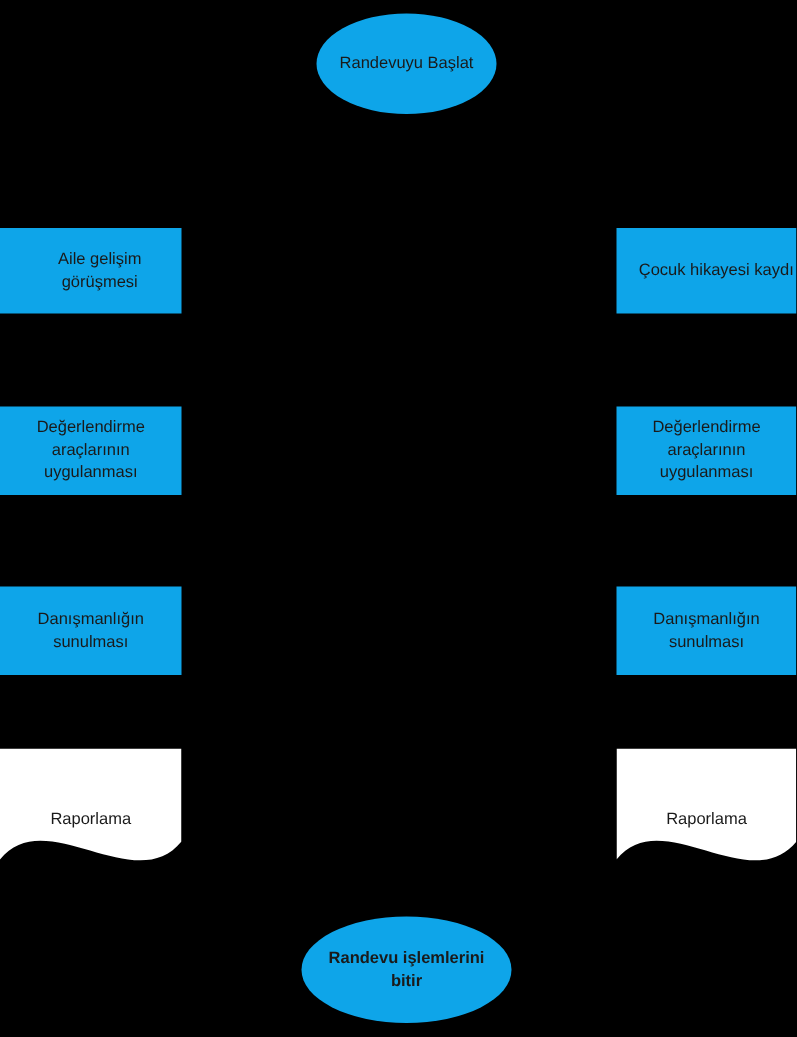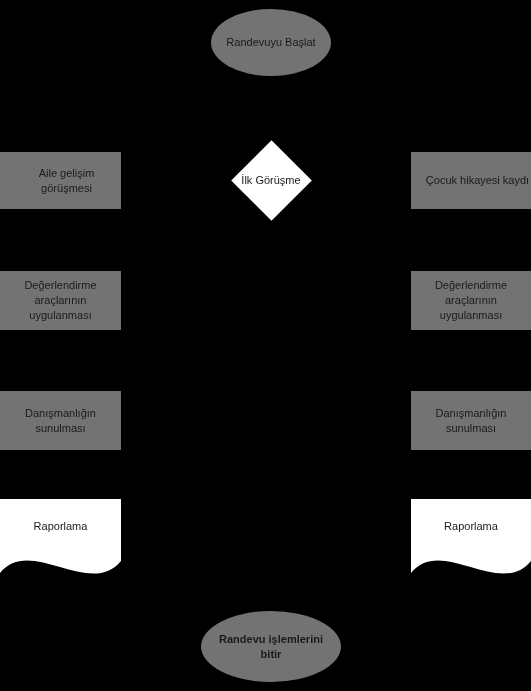--- a/index.html
+++ b/index.html
@@ -19,21 +19,21 @@
   .node {
     position: absolute;
     box-sizing: border-box;
     display: flex;
     align-items: center;
     justify-content: center;
     text-align: center;
     color: #1a1a1a;
     font-size: 11px;
     line-height: 15px;
-    background: #737373;
+    background: #0ea5e9;
   }
   .node .label {
     display: block;
     padding: 0 6px;
     white-space: pre-line;
   }
   
   .shape-ellipse {
     border-radius: 50%;
   }
@@ -71,36 +71,32 @@
     top: 0;
     width: 100%;
     height: 100%;
   }
   .shape-document .label {
     position: relative;
     z-index: 2;
   }
   .doc-label-offset {
     align-items: flex-start;
-    padding-top: 20px;
+    padding-top: 40px;
   }
 </style>
 </head>
 <body>
 
 <div id="canvas">
 
   <div class="node shape-ellipse" style="left:211px; top:9px; width:120px; height:67px;">
     <span class="label">Randevuyu Başlat</span>
   </div>
 
-  <div class="node shape-diamond" style="left:231px; top:140px; width:80px; height:81px;">
-    <div class="diamond-body"></div>
-    <span class="label">İlk Görüşme</span>
-  </div>
 
   <div class="node shape-rect" style="left:0px; top:152px; width:121px; height:57px;padding-left:12px;">
     <span class="label">Aile gelişim
 görüşmesi</span>
   </div>
 
   <div class="node shape-rect" style="left:411px; top:152px; width:133px; height:57px;">
     <span class="label">Çocuk hikayesi kaydı</span>
   </div>
 

